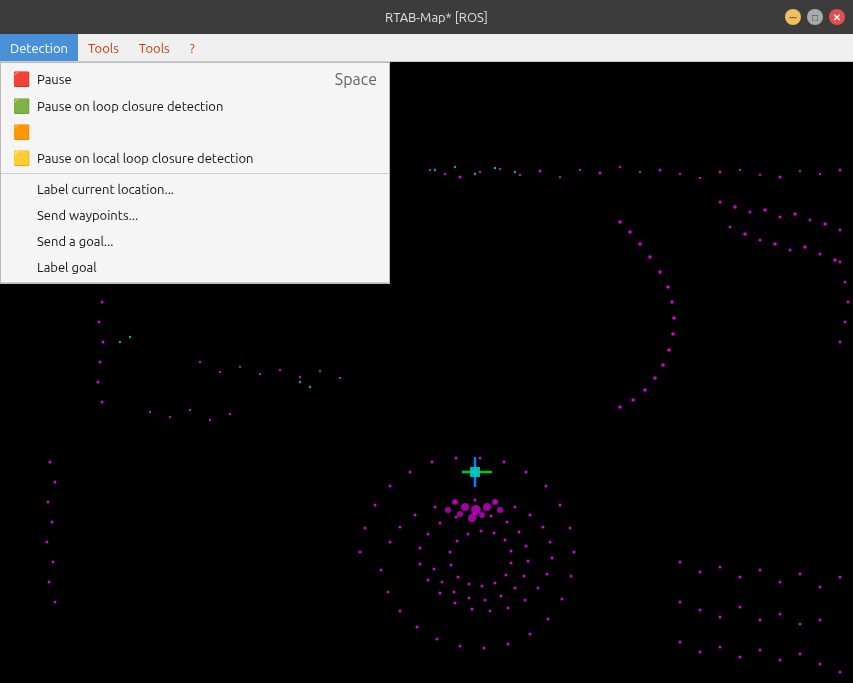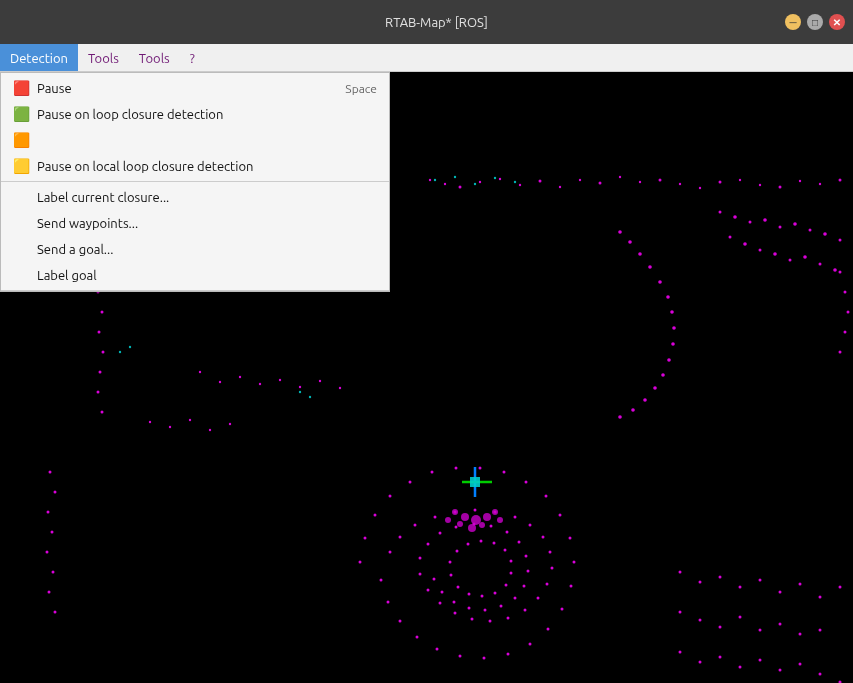--- a/index.html
+++ b/index.html
@@ -9,21 +9,21 @@
       background: #2b2b2b;
       font-family: 'Ubuntu', 'DejaVu Sans', Arial, sans-serif;
       font-size: 13px;
       overflow: hidden;
       position: relative;
     }
 
     
     .title-bar {
       background: #3c3c3c;
-      height: 44px;
+      height: 34px;
       display: flex;
       align-items: center;
       justify-content: center;
       position: relative;
       color: #e0e0e0;
       font-size: 13px;
       padding-left: 20px;
     }
     .title-bar-controls {
       position: absolute;
@@ -57,21 +57,21 @@
       align-items: flex-end;
       border-bottom: 1px solid #ccc;
     }
     .menu-item {
       padding: 4px 10px;
       cursor: pointer;
       height: 100%;
       display: flex;
       align-items: center;
       font-size: 13px;
-      color: #701a75;
+      color: #c2410c;
     }
     .menu-item.active {
       background: #4a90d9;
       color: white;
     }
 
     
     .main-content {
       display: flex;
       width: 853px;
@@ -110,21 +110,21 @@
       padding: 5px 12px;
       cursor: pointer;
       color: #111;
       font-size: 13px;
       min-height: 26px;
       position: relative;
     }
     .dropdown-item .shortcut {
       margin-left: auto;
       color: #666;
-      font-size: 12px;
+      font-size: 16px;
     }
     .dropdown-item .icon {
       width: 18px;
       margin-right: 6px;
       font-size: 14px;
       display: inline-block;
     }
     .dropdown-item .bullet {
       width: 8px;
       height: 8px;
@@ -430,21 +430,21 @@
         <div class="dropdown-item">
           <span class="icon">🟨</span>
           <span>Pause on local loop closure detection</span>
         </div>
       </div>
 
 
       <div class="dropdown-section">
         <div class="dropdown-item">
           <span style="width:24px;"></span>
-          <span>Label current closure...</span>
+          <span>Label current location...</span>
         </div>
         <div class="dropdown-item">
           <span style="width:24px;"></span>
           <span>Send waypoints...</span>
         </div>
         <div class="dropdown-item">
           <span style="width:24px;"></span>
           <span>Send a goal...</span>
         </div>
         <div class="dropdown-item">

